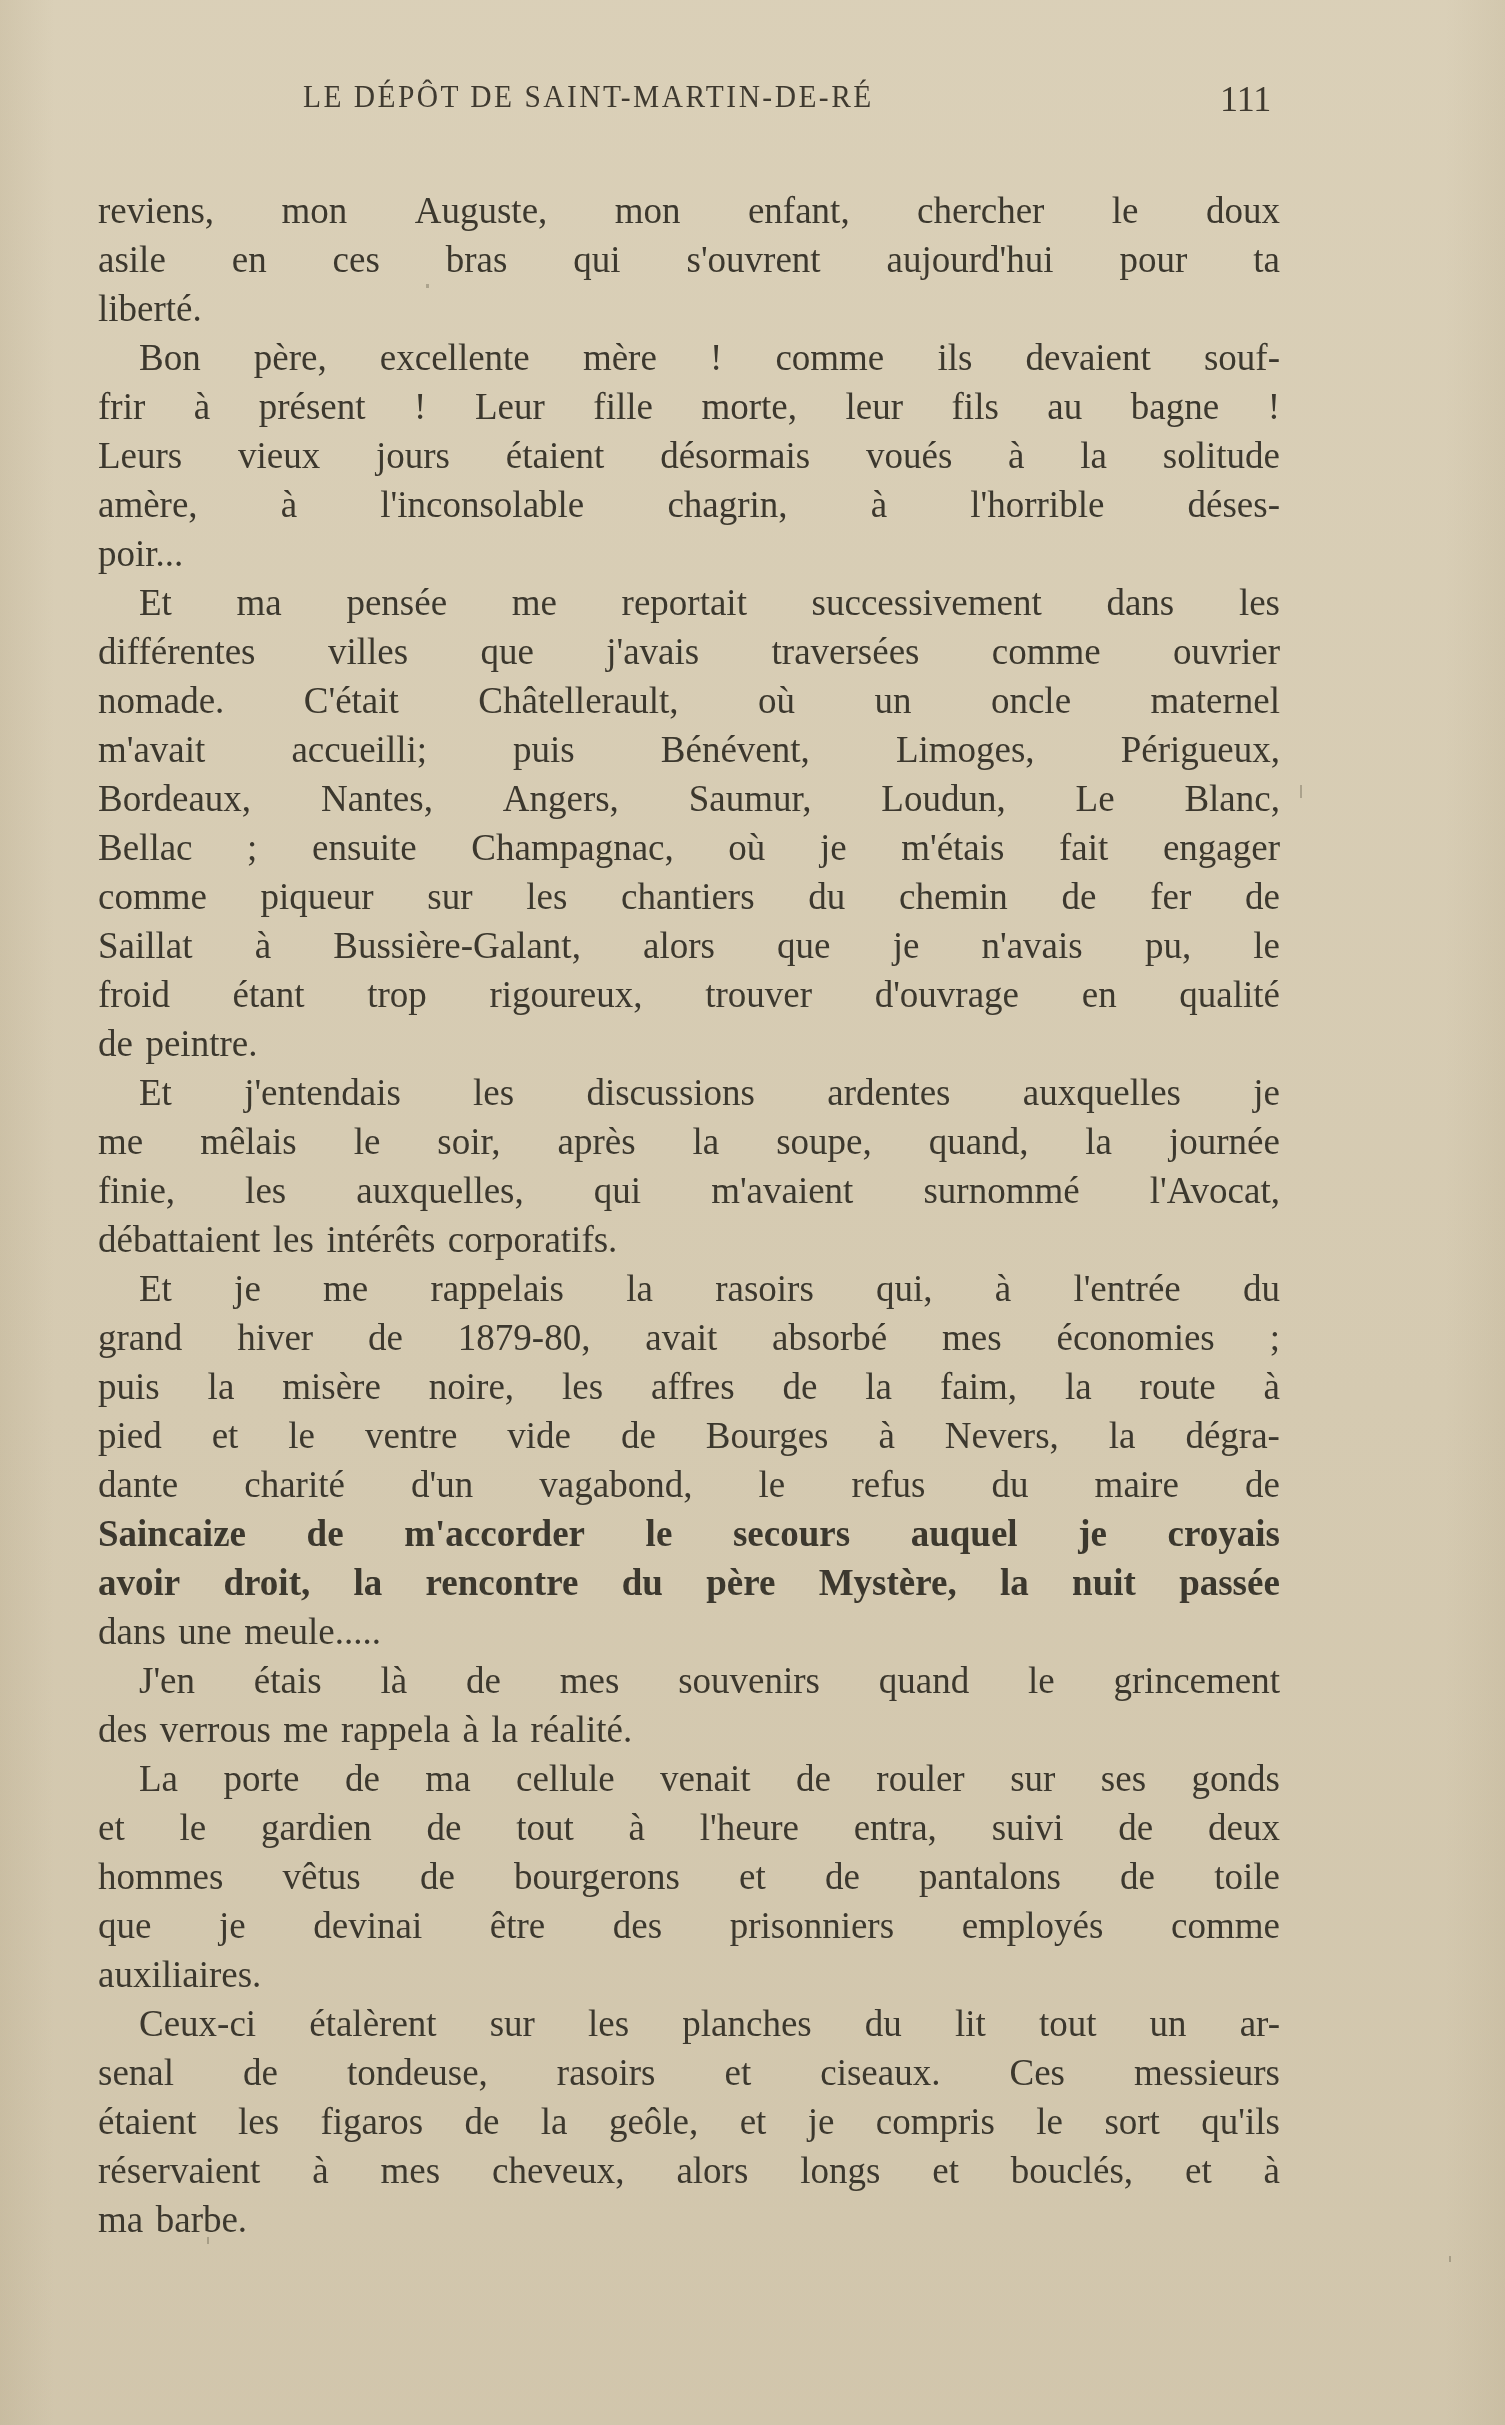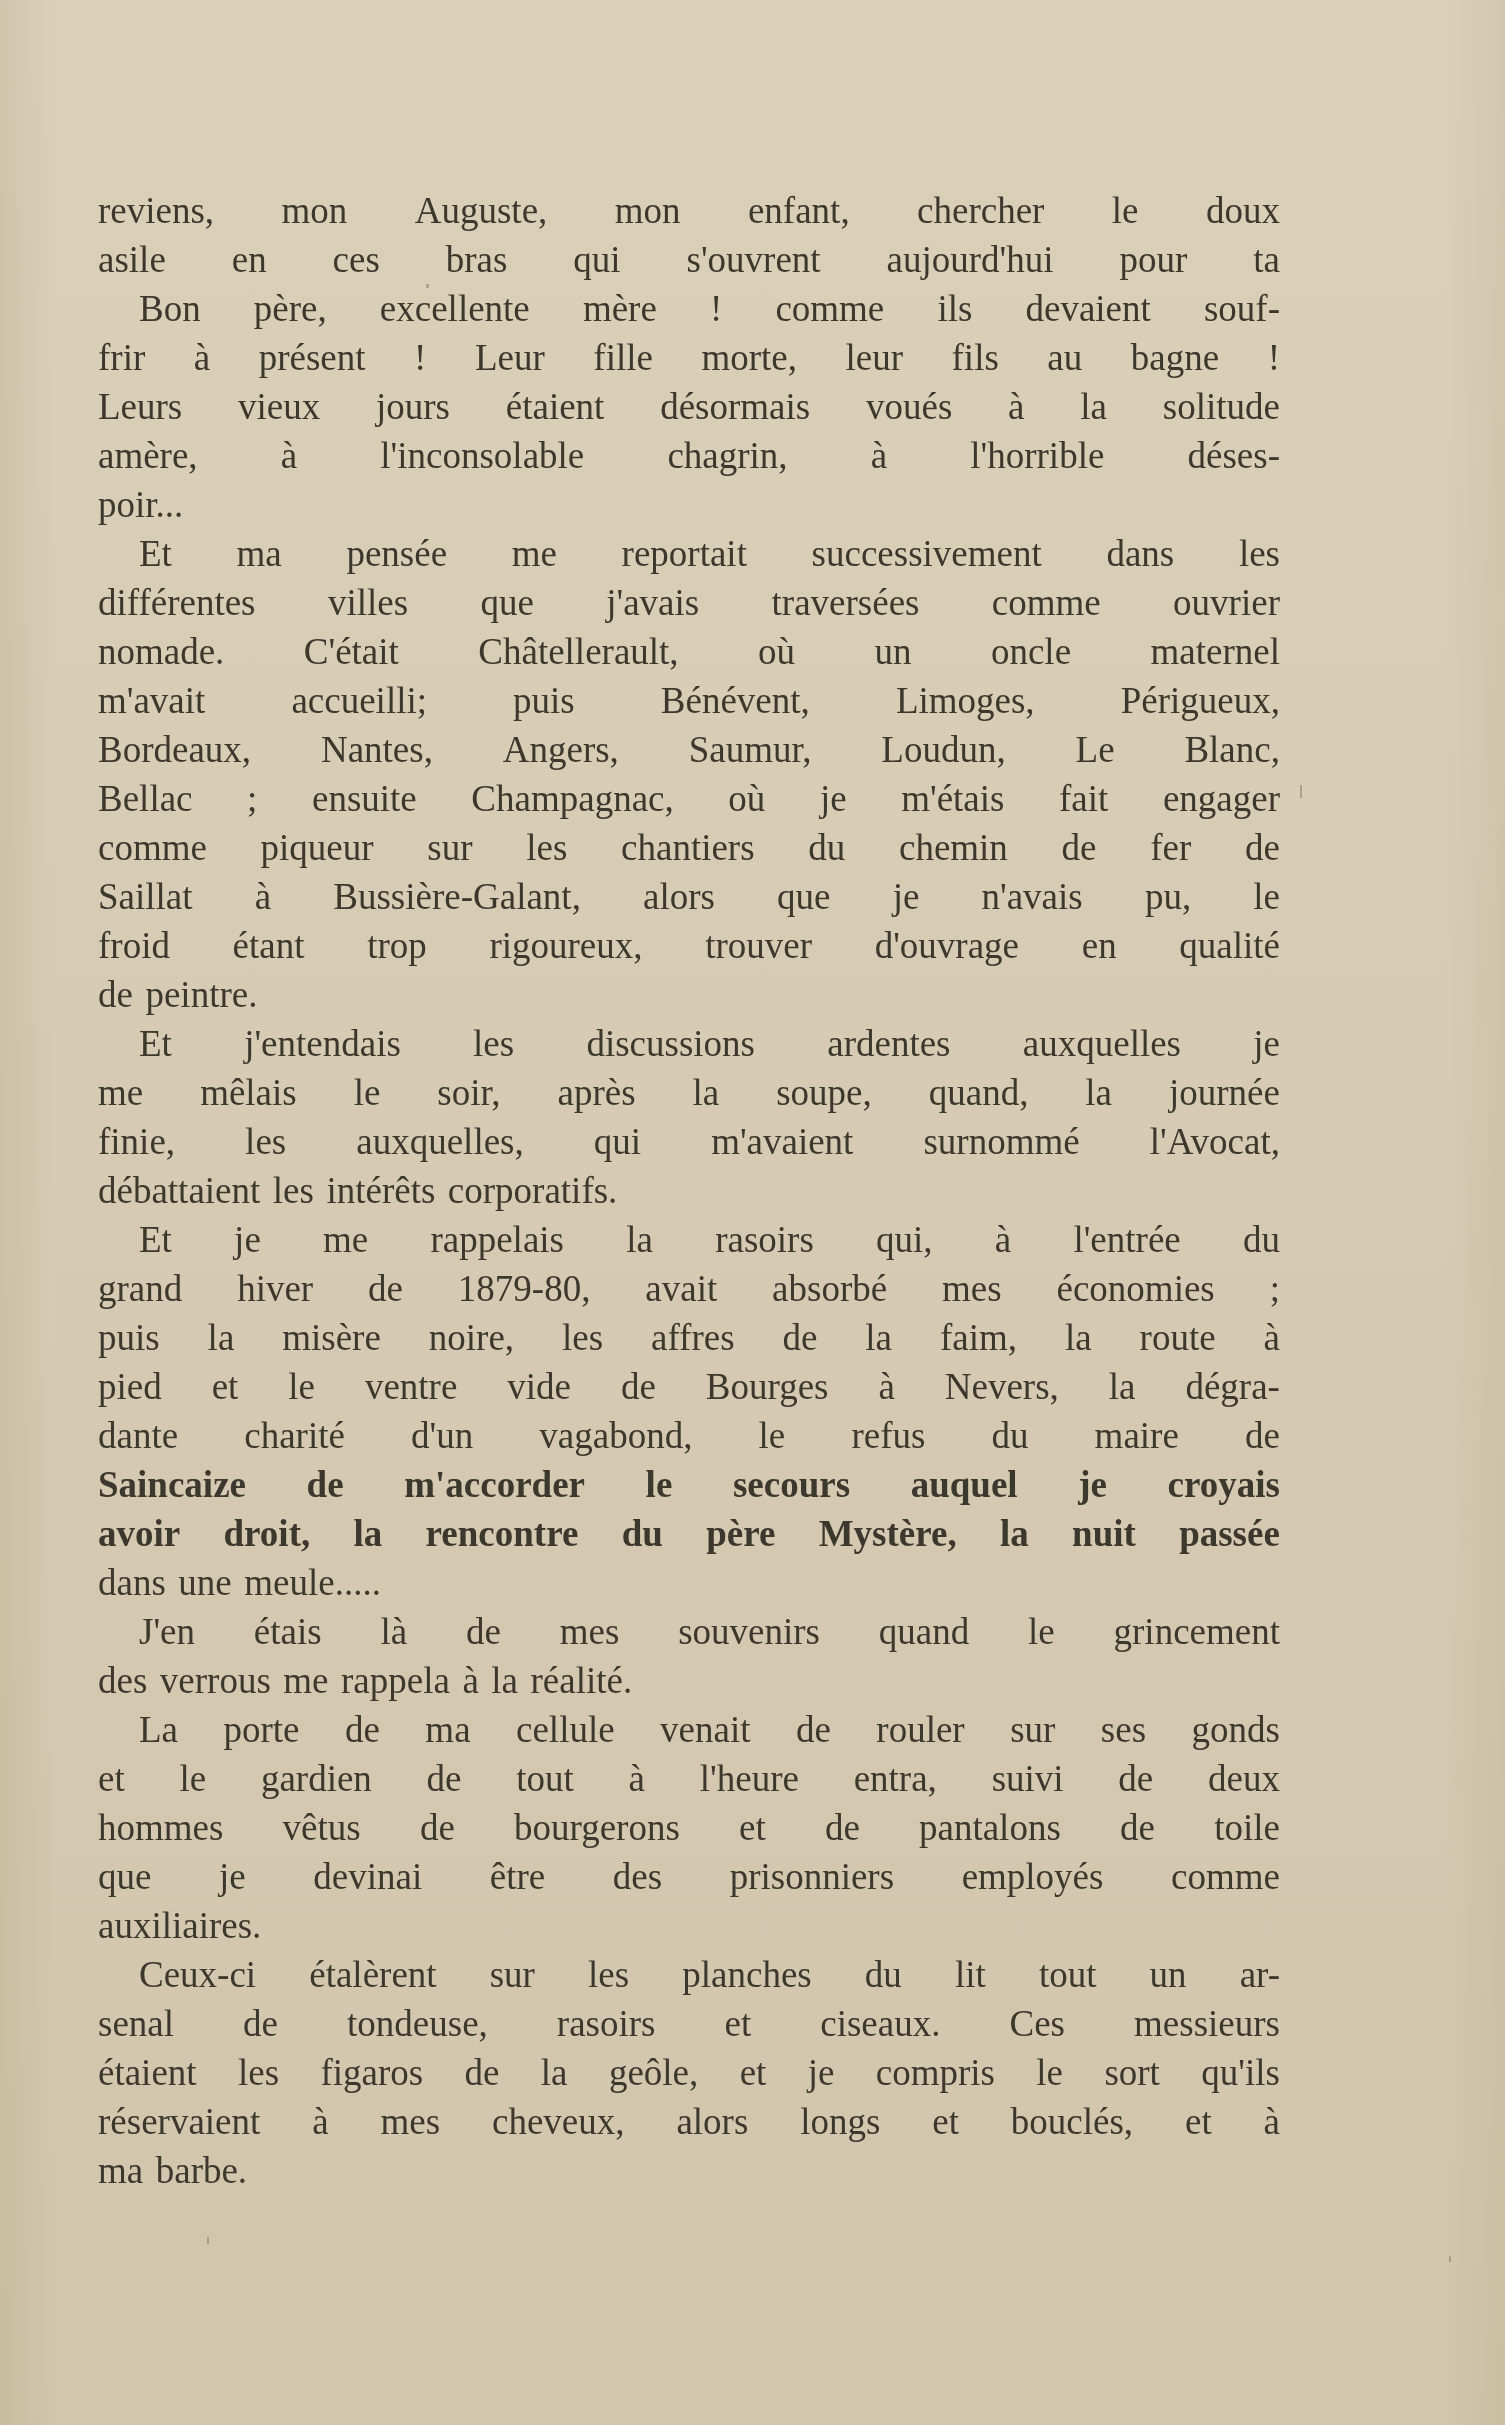--- a/index.html
+++ b/index.html
@@ -85,20 +85,24 @@
   .spec {
     position: absolute;
     background: #5a5242;
     opacity: 0.35;
   }
 </style>
 </head>
 <body>
 
 <div class="page">
+  <div class="running-head">
+    <span class="running-title">LE DÉPÔT DE SAINT-MARTIN-DE-RÉ</span>
+    <span class="page-number">111</span>
+  </div>
 
   <div class="body-text" id="body-text">
       <div class="line" style="padding-left: 0px; box-sizing: border-box;">
         <div class="jl">
           <span class="word">reviens,</span>
           <span class="word">mon</span>
           <span class="word">Auguste,</span>
           <span class="word">mon</span>
           <span class="word">enfant,</span>
           <span class="word">chercher</span>
@@ -110,20 +114,25 @@
         <div class="jl">
           <span class="word">asile</span>
           <span class="word">en</span>
           <span class="word">ces</span>
           <span class="word">bras</span>
           <span class="word">qui</span>
           <span class="word">s'ouvrent</span>
           <span class="word">aujourd'hui</span>
           <span class="word">pour</span>
           <span class="word">ta</span>
+        </div>
+      </div>
+      <div class="line" style="padding-left: 0px; box-sizing: border-box;">
+        <div class="jl last-line">
+          <span class="word">liberté.</span>
         </div>
       </div>
       <div class="line" style="padding-left: 41px; box-sizing: border-box;">
         <div class="jl">
           <span class="word">Bon</span>
           <span class="word">père,</span>
           <span class="word">excellente</span>
           <span class="word">mère</span>
           <span class="word">!</span>
           <span class="word">comme</span>

